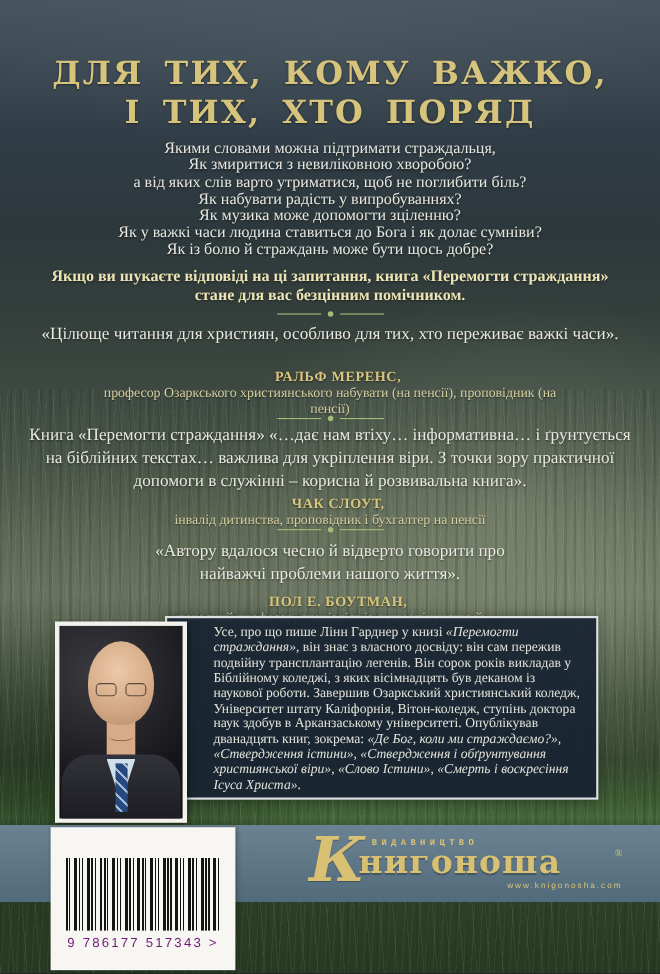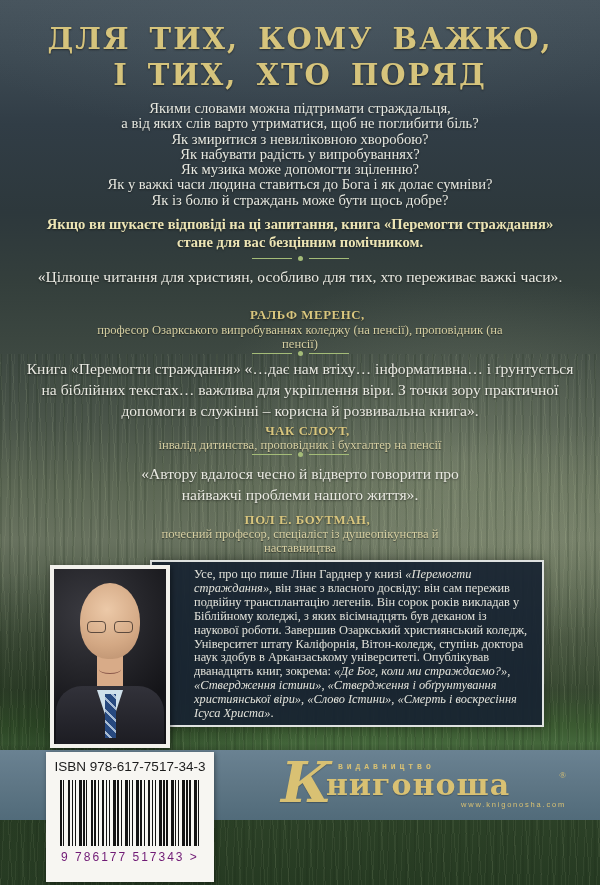--- a/index.html
+++ b/index.html
@@ -23,21 +23,21 @@
   }
   .bg-texture::after{
     content:"";position:absolute;left:0;right:0;top:40%;bottom:0;
     background:
       repeating-linear-gradient(93deg, rgba(215,225,185,0.06) 0 1px, transparent 1px 7px),
       repeating-linear-gradient(86deg, rgba(195,210,165,0.08) 0 1px, transparent 1px 12px),
       repeating-linear-gradient(90deg, rgba(25,40,22,0.16) 0 2px, transparent 2px 9px);
   }
 
   .abs{position:absolute;}
-  .ctr{left:0;right:0;text-align:center;}
+  .ctr{left:0;right:0;text-align:center;margin-top:27px;}
 
   .title-line{color:#d6c47c;font-family:"DejaVu Serif", serif;font-weight:700;
     font-size:29px;letter-spacing:2px;word-spacing:7px;
     text-shadow:0 1px 2px rgba(0,0,0,.45);}
   .q-line{color:#e7e8e0;font-size:14.6px;line-height:15.3px;
     text-shadow:0 1px 2px rgba(0,0,0,.5);}
   .intro{color:#ece4b4;font-weight:700;font-size:14.6px;line-height:17.5px;
     padding:0 30px;text-shadow:0 1px 2px rgba(0,0,0,.5);}
 
   .divider{display:flex;align-items:center;justify-content:center;gap:6px;}
@@ -114,39 +114,39 @@
 <body>
 
 <div class="cover">
   <div class="bg-texture"></div>
 
   <div class="abs ctr title-line" style="top:22px;">ДЛЯ ТИХ, КОМУ ВАЖКО,</div>
   <div class="abs ctr title-line" style="top:58px;">І ТИХ, ХТО ПОРЯД</div>
 
   <div class="abs ctr" style="top:101px;">
     <div class="q-line">Якими словами можна підтримати страждальця,</div>
+    <div class="q-line">Як змиритися з невиліковною хворобою?</div>
     <div class="q-line">а від яких слів варто утриматися, щоб не поглибити біль?</div>
-    <div class="q-line">Як змиритися з невиліковною хворобою?</div>
     <div class="q-line">Як набувати радість у випробуваннях?</div>
     <div class="q-line">Як музика може допомогти зціленню?</div>
     <div class="q-line">Як у важкі часи людина ставиться до Бога і як долає сумніви?</div>
     <div class="q-line">Як із болю й страждань може бути щось добре?</div>
   </div>
 
   <div class="abs ctr intro" style="top:216px;">Якщо ви шукаєте відповіді на ці запитання, книга «Перемогти страждання» стане для вас безцінним помічником.</div>
 
   <div class="abs ctr divider" style="top:256px;">
     <span class="line"></span>
     <span class="dot"></span>
     <span class="line"></span>
   </div>
 
   <div class="abs ctr quote-text" style="top:266px;">«Цілюще читання для християн, особливо для тих, хто переживає важкі часи».</div>
   <div class="abs ctr quote-author" style="top:308px;">РАЛЬФ МЕРЕНС,</div>
-  <div class="abs ctr quote-role wide" style="top:323px;">професор Озаркського випробуваннях коледжу (на пенсії), проповідник (на пенсії)</div>
+  <div class="abs ctr quote-role wide" style="top:323px;">професор Озаркського християнського набувати (на пенсії), проповідник (на пенсії)</div>
 
   <div class="abs ctr divider" style="top:351px;">
     <span class="line"></span>
     <span class="dot"></span>
     <span class="line"></span>
   </div>
 
   <div class="abs ctr quote-text" style="top:358px;">Книга «Перемогти страждання» «…дає нам втіху… інформативна… і ґрунтується на біблійних текстах… важлива для укріплення віри. З точки зору практичної допомоги в служінні – корисна й розвивальна книга».</div>
   <div class="abs ctr quote-author" style="top:424px;">ЧАК СЛОУТ,</div>
   <div class="abs ctr quote-role wide" style="top:438px;">інвалід дитинства, проповідник і бухгалтер на пенсії</div>
@@ -185,17 +185,16 @@
         <span class="logo-name-row">
           <span class="logo-name">нигоноша</span>
           <span class="logo-reg">®</span>
         </span>
         <span class="logo-url">www.knigonosha.com</span>
       </span>
     </div>
   </div>
 
   <div class="abs barcode-label">
-    <div class="isbn">ISBN 978-617-7517-34-3</div>
     <div class="barcode"></div>
     <div class="barcode-digits">9 786177 517343 &gt;</div>
   </div>
 </div>
 
 </body></html>

